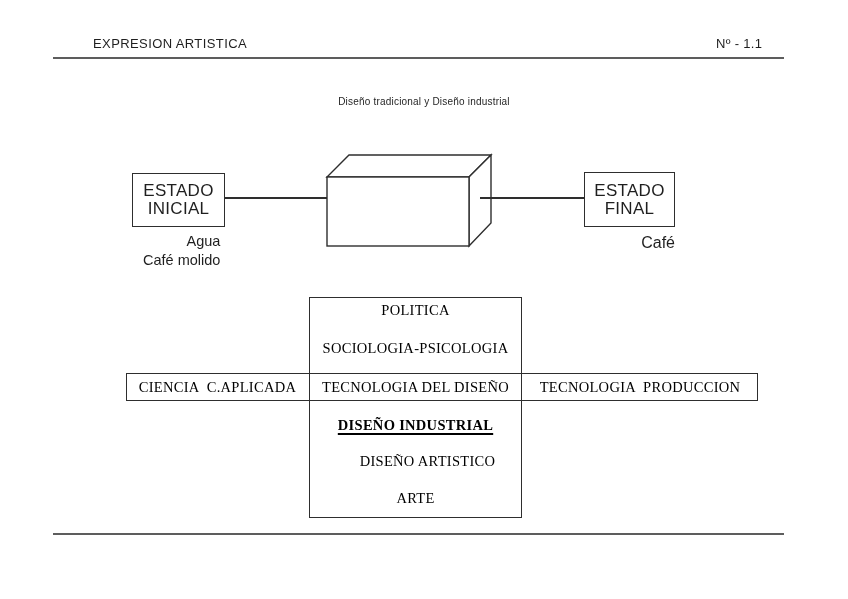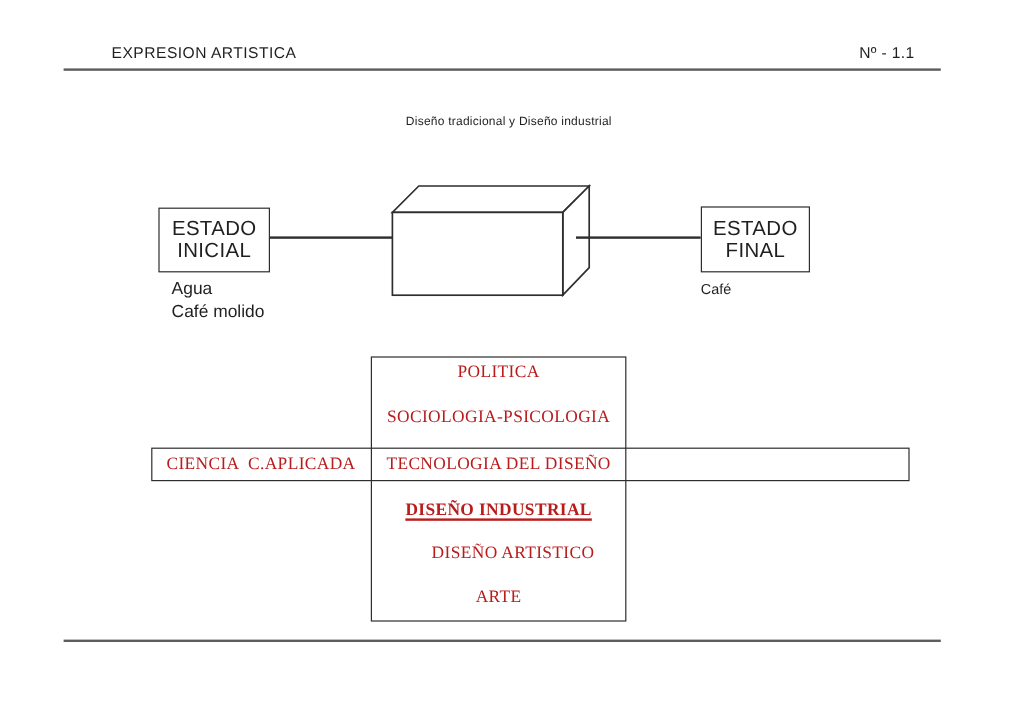--- a/index.html
+++ b/index.html
@@ -28,30 +28,30 @@
     border:1.6px solid #2e2e2e;
     display:flex;flex-direction:column;align-items:center;justify-content:center;
     font-size:17px;line-height:18px;letter-spacing:.3px;text-align:center;
     background:#fff;box-sizing:border-box;
   }
   .box-initial{left:132px;top:173px;width:93px;height:54px;}
   .box-final{left:584px;top:172px;width:91px;height:55px;}
   .connector{height:1.6px;background:#2e2e2e;}
   .conn-left{left:225px;top:197px;width:102px;}
   .conn-right{left:480px;top:197px;width:104px;}
-  .caption-initial{left:143px;top:232px;font-size:14.5px;line-height:19px;}
-  .caption-final{left:584px;top:234px;width:91px;text-align:left;font-size:12px;}
+  .caption-initial{left:143px;top:232px;font-size:14.5px;line-height:19px;text-align:right;}
+  .caption-final{left:584px;top:234px;width:91px;text-align:right;font-size:16px;}
   .cube-svg{left:320px;top:148px;}
 
   
   .serif{font-family:"Liberation Serif",serif;}
   .col-rect{left:309px;top:297px;width:213px;height:221px;border:1.6px solid #2e2e2e;box-sizing:border-box;background:transparent;}
   .row-rect{left:126px;top:373px;width:632px;height:28px;border:1.6px solid #2e2e2e;box-sizing:border-box;background:transparent;}
   .mtext{
-    font-size:14.5px;letter-spacing:.3px;text-align:center;white-space:pre;color:#b91c1c;
+    font-size:14.5px;letter-spacing:.3px;text-align:center;white-space:pre;color:#000000;
   }
   .m-politica{left:309px;top:302px;width:213px;}
   .m-socio{left:306px;top:340px;width:219px;}
   .m-row-left{left:126px;top:379px;width:183px;}
   .m-row-center{left:309px;top:379px;width:213px;}
   .m-row-right{left:522px;top:379px;width:236px;}
   .m-industrial{left:309px;top:417px;width:213px;font-weight:bold;text-decoration:underline;text-underline-offset:3px;text-decoration-thickness:1.5px;}
   .m-artistico{left:309px;top:453px;width:213px;padding-left:12px;}
   .m-arte{left:309px;top:490px;width:213px;}
 </style>
@@ -94,20 +94,21 @@
   <div class="abs caption-final">Café</div>
 
   <div class="abs col-rect"></div>
   <div class="abs row-rect"></div>
 
   <div class="abs serif mtext m-politica">POLITICA</div>
   <div class="abs serif mtext m-socio">SOCIOLOGIA-PSICOLOGIA</div>
 
   <div class="abs serif mtext m-row-left">CIENCIA  C.APLICADA</div>
   <div class="abs serif mtext m-row-center">TECNOLOGIA DEL DISEÑO</div>
+  <div class="abs serif mtext m-row-right">TECNOLOGIA  PRODUCCION</div>
 
   <div class="abs serif mtext m-industrial">DISEÑO INDUSTRIAL</div>
   <div class="abs serif mtext m-artistico">DISEÑO ARTISTICO</div>
   <div class="abs serif mtext m-arte">ARTE</div>
 
   <div class="abs rule rule-bottom"></div>
 
 </div>
 
 </body></html>

